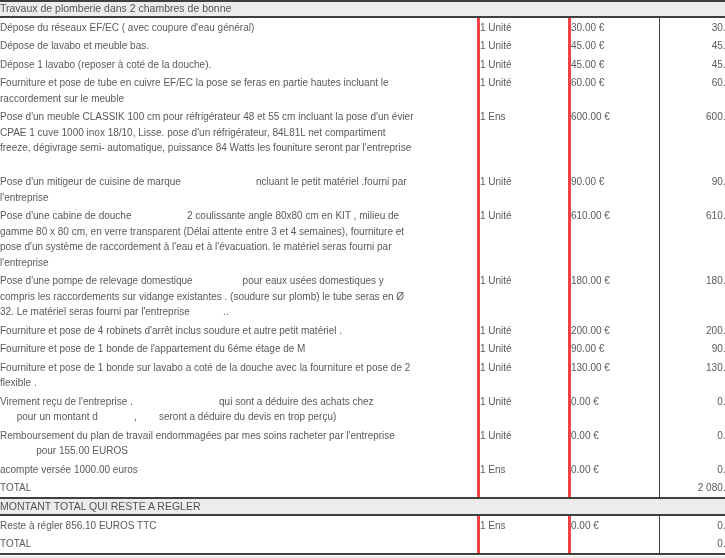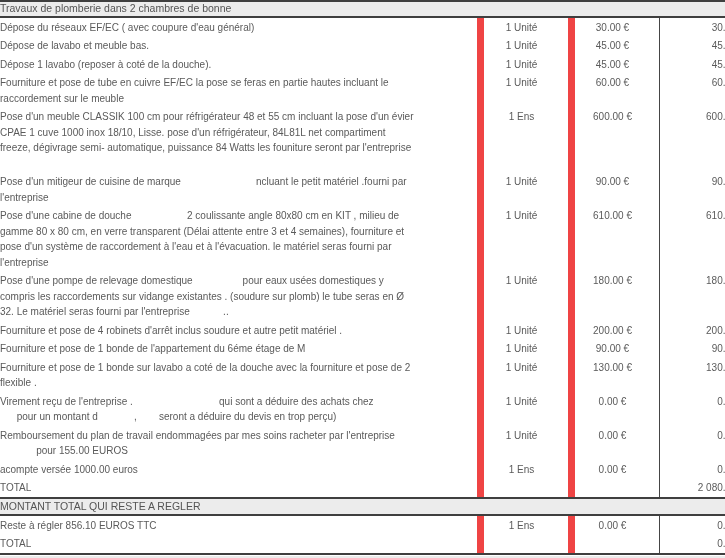--- a/index.html
+++ b/index.html
@@ -19,21 +19,21 @@
   .band.balance{height:19px;line-height:14px;}
   .trow{display:flex;align-items:stretch;background:#ffffff;}
   .cell{
     box-sizing:border-box;font-size:10px;line-height:15.5px;
     padding-top:1.5px;padding-bottom:1.5px;color:#5a5a5a;
   }
   .c-desc{
     width:482px;padding-left:5px;padding-right:7px;
     white-space:pre-wrap;overflow-wrap:break-word;
   }
-  .c-qty,.c-unit{width:91px;border-left:7px solid #ef4444;text-align:center;padding-right:9px;}
+  .c-qty,.c-unit{width:91px;border-left:3px solid #ef4444;text-align:left;padding-right:9px;}
   .c-total{width:95px;border-left:1px solid #454545;text-align:right;padding-right:9px;}
   .bottom-line{height:2px;background:#3f3f3f;}
   .bottom-strip{height:6px;background:#ececec;margin-top:1px;}
 </style>
 </head>
 <body>
 
 <div class="doc">
   <div id="blocks">
       <div class="band">Travaux de plomberie dans 2 chambres de bonne</div>

